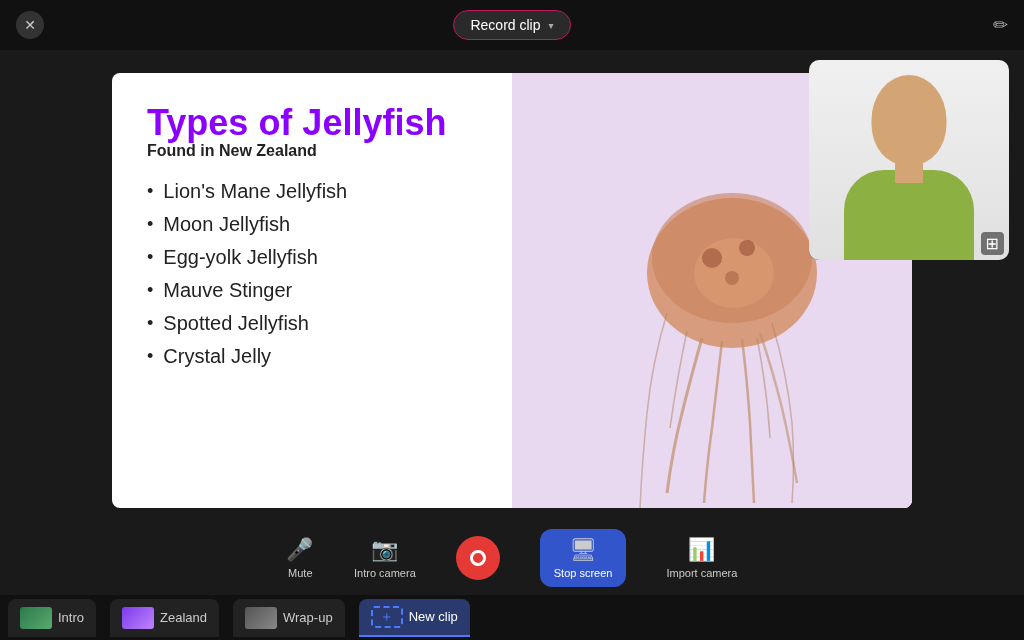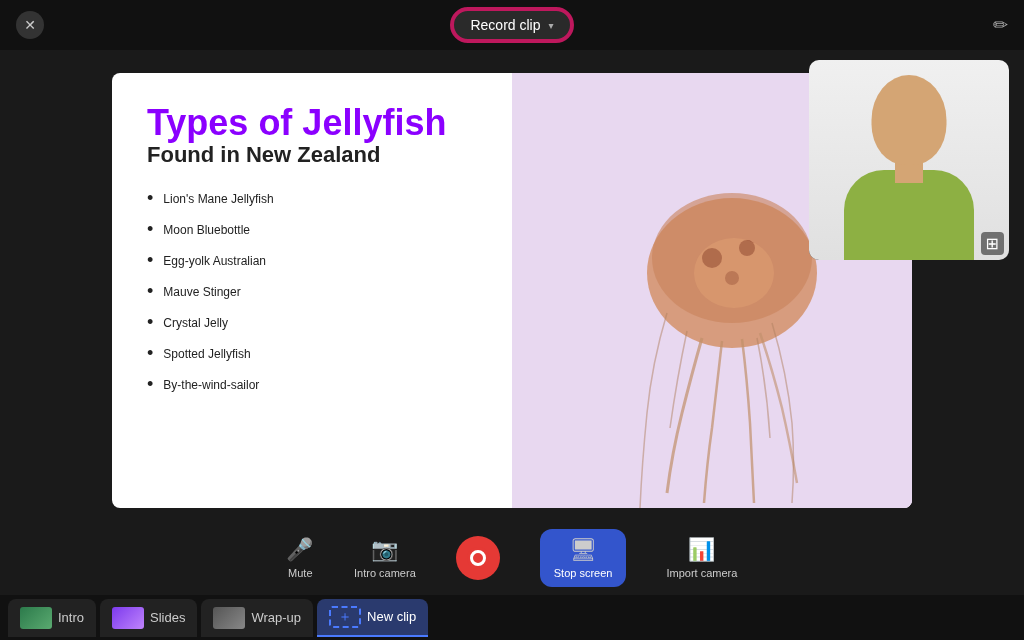--- a/index.html
+++ b/index.html
@@ -35,21 +35,21 @@
       display: flex;
       align-items: center;
       justify-content: center;
       color: #ccc;
       font-size: 14px;
       cursor: pointer;
       border: none;
     }
     .record-clip-btn {
       background: #2a2a2a;
-      border: 4px solid #be185d;
+      border: 1px solid #be185d;
       border-radius: 20px;
       padding: 6px 16px;
       color: #fff;
       font-size: 14px;
       display: flex;
       align-items: center;
       gap: 8px;
       cursor: pointer;
     }
     .record-clip-btn .chevron {
@@ -98,31 +98,31 @@
       display: flex;
       flex-direction: column;
     }
     .slide-title-types {
       font-size: 36px;
       font-weight: 700;
       color: #8b00ff;
       line-height: 1.1;
     }
     .slide-title-sub {
-      font-size: 22px;
+      font-size: 16px;
       font-weight: 600;
       color: #222;
       margin-bottom: 20px;
     }
     .slide-list {
       list-style: none;
       padding: 0;
     }
     .slide-list li {
-      font-size: 12px;
+      font-size: 20px;
       color: #222;
       margin-bottom: 10px;
       display: flex;
       align-items: center;
       gap: 10px;
     }
     .slide-list li::before {
       content: '•';
       color: #222;
       font-size: 18px;
@@ -267,21 +267,21 @@
     
     .bottom-tabs {
       position: absolute;
       bottom: 0;
       left: 0;
       right: 0;
       height: 45px;
       background: #111;
       display: flex;
       align-items: center;
-      gap: 4px;
+      gap: 14px;
       padding: 0 8px;
     }
     .tab-item {
       display: flex;
       align-items: center;
       gap: 6px;
       padding: 5px 12px;
       border-radius: 8px 8px 0 0;
       cursor: pointer;
       background: #222;
@@ -325,26 +325,25 @@
 
 <div class="main-area">
 
   <div class="slide-area">
     <div class="slide">
       <div class="slide-left">
         <div class="slide-title-types">Types of Jellyfish</div>
         <div class="slide-title-sub">Found in New Zealand</div>
         <ul class="slide-list">
           <li>Lion's Mane Jellyfish</li>
-          <li>Moon Bluebottle</li>
-          <li>Egg-yolk Australian</li>
+          <li>Moon Jellyfish</li>
+          <li>Egg-yolk Jellyfish</li>
           <li>Mauve Stinger</li>
+          <li>Spotted Jellyfish</li>
           <li>Crystal Jelly</li>
-          <li>Spotted Jellyfish</li>
-          <li>By-the-wind-sailor</li>
         </ul>
       </div>
       <div class="slide-right">
         
         <svg viewBox="0 0 400 435" xmlns="http://www.w3.org/2000/svg" style="width:100%;height:100%;">
           <rect width="400" height="435" fill="#e8d8f0"></rect>
 
           <ellipse cx="220" cy="200" rx="85" ry="75" fill="#d4926a" opacity="0.85"></ellipse>
           <ellipse cx="220" cy="185" rx="80" ry="65" fill="#c8825a" opacity="0.6"></ellipse>
 
@@ -401,21 +400,21 @@
   </button>
 </div>
 
 <div class="bottom-tabs">
   <div class="tab-item">
     <div class="tab-thumb tab-thumb-intro"></div>
     <span>Intro</span>
   </div>
   <div class="tab-item">
     <div class="tab-thumb tab-thumb-slides"></div>
-    <span>Slides</span>
+    <span>Zealand</span>
   </div>
   <div class="tab-item">
     <div class="tab-thumb tab-thumb-wrap"></div>
     <span>Wrap-up</span>
   </div>
   <div class="tab-item active">
     <div class="tab-thumb tab-thumb-new">＋</div>
     <span>New clip</span>
   </div>
 </div>

